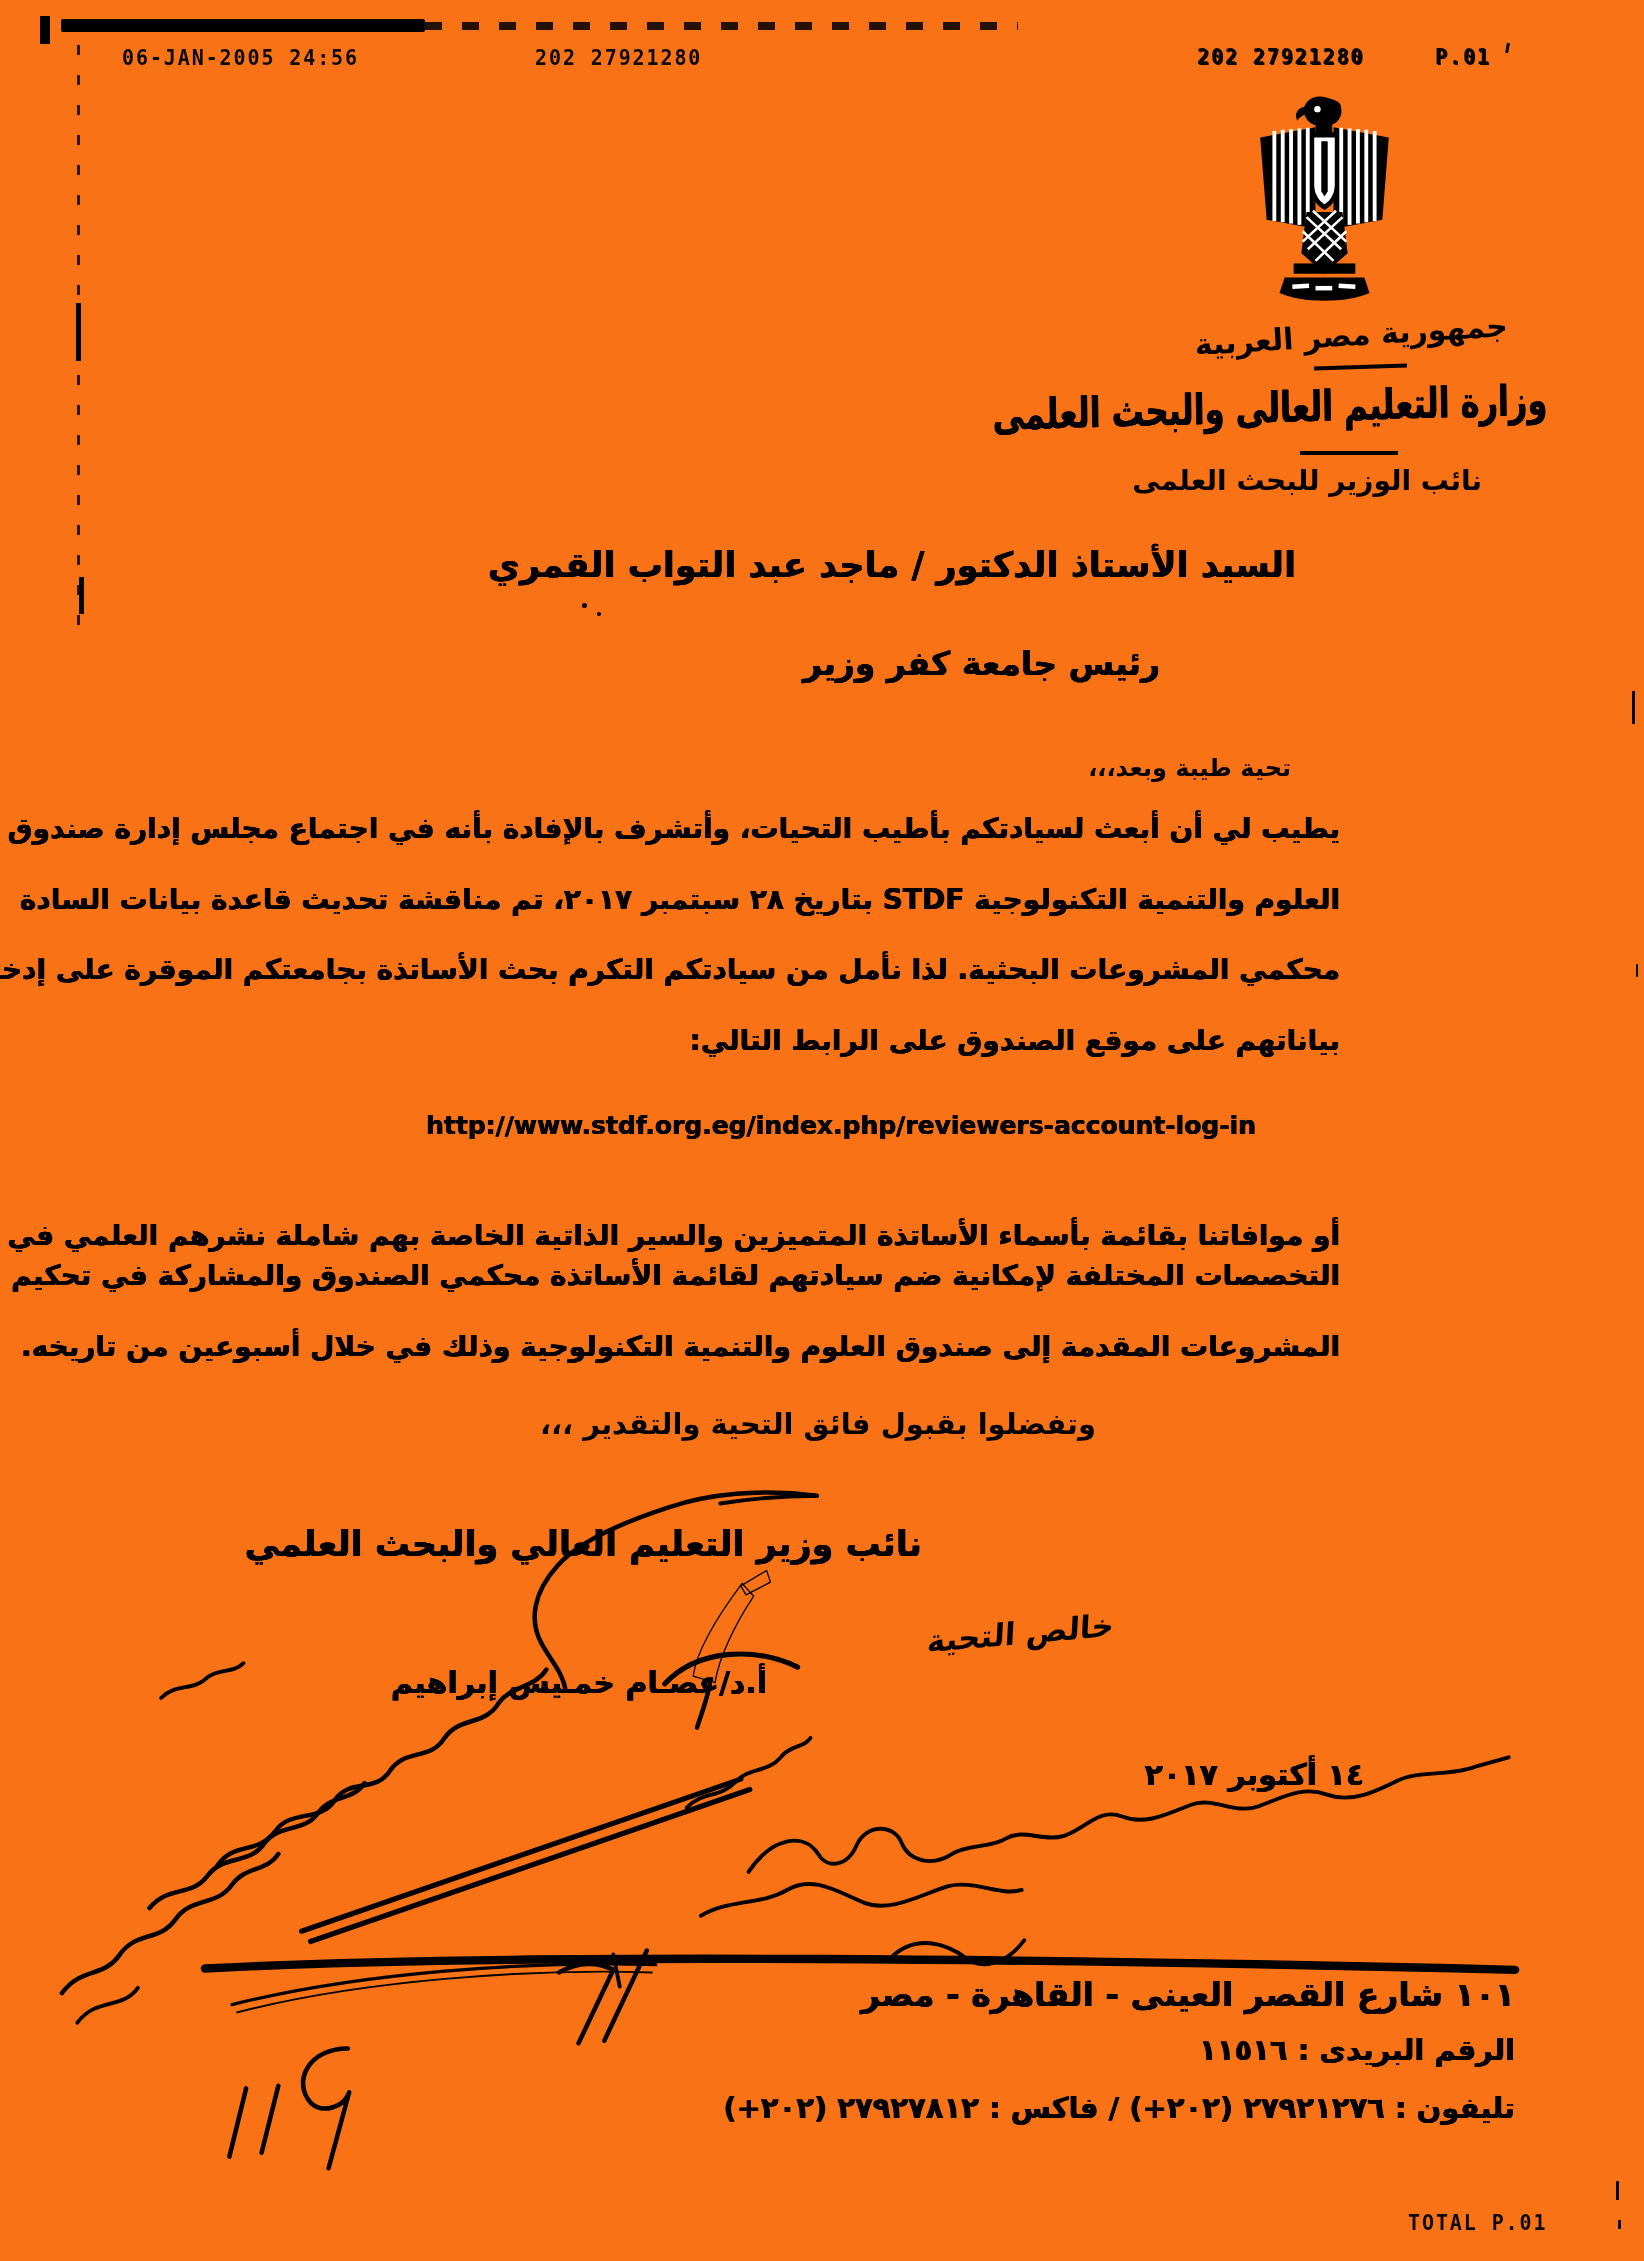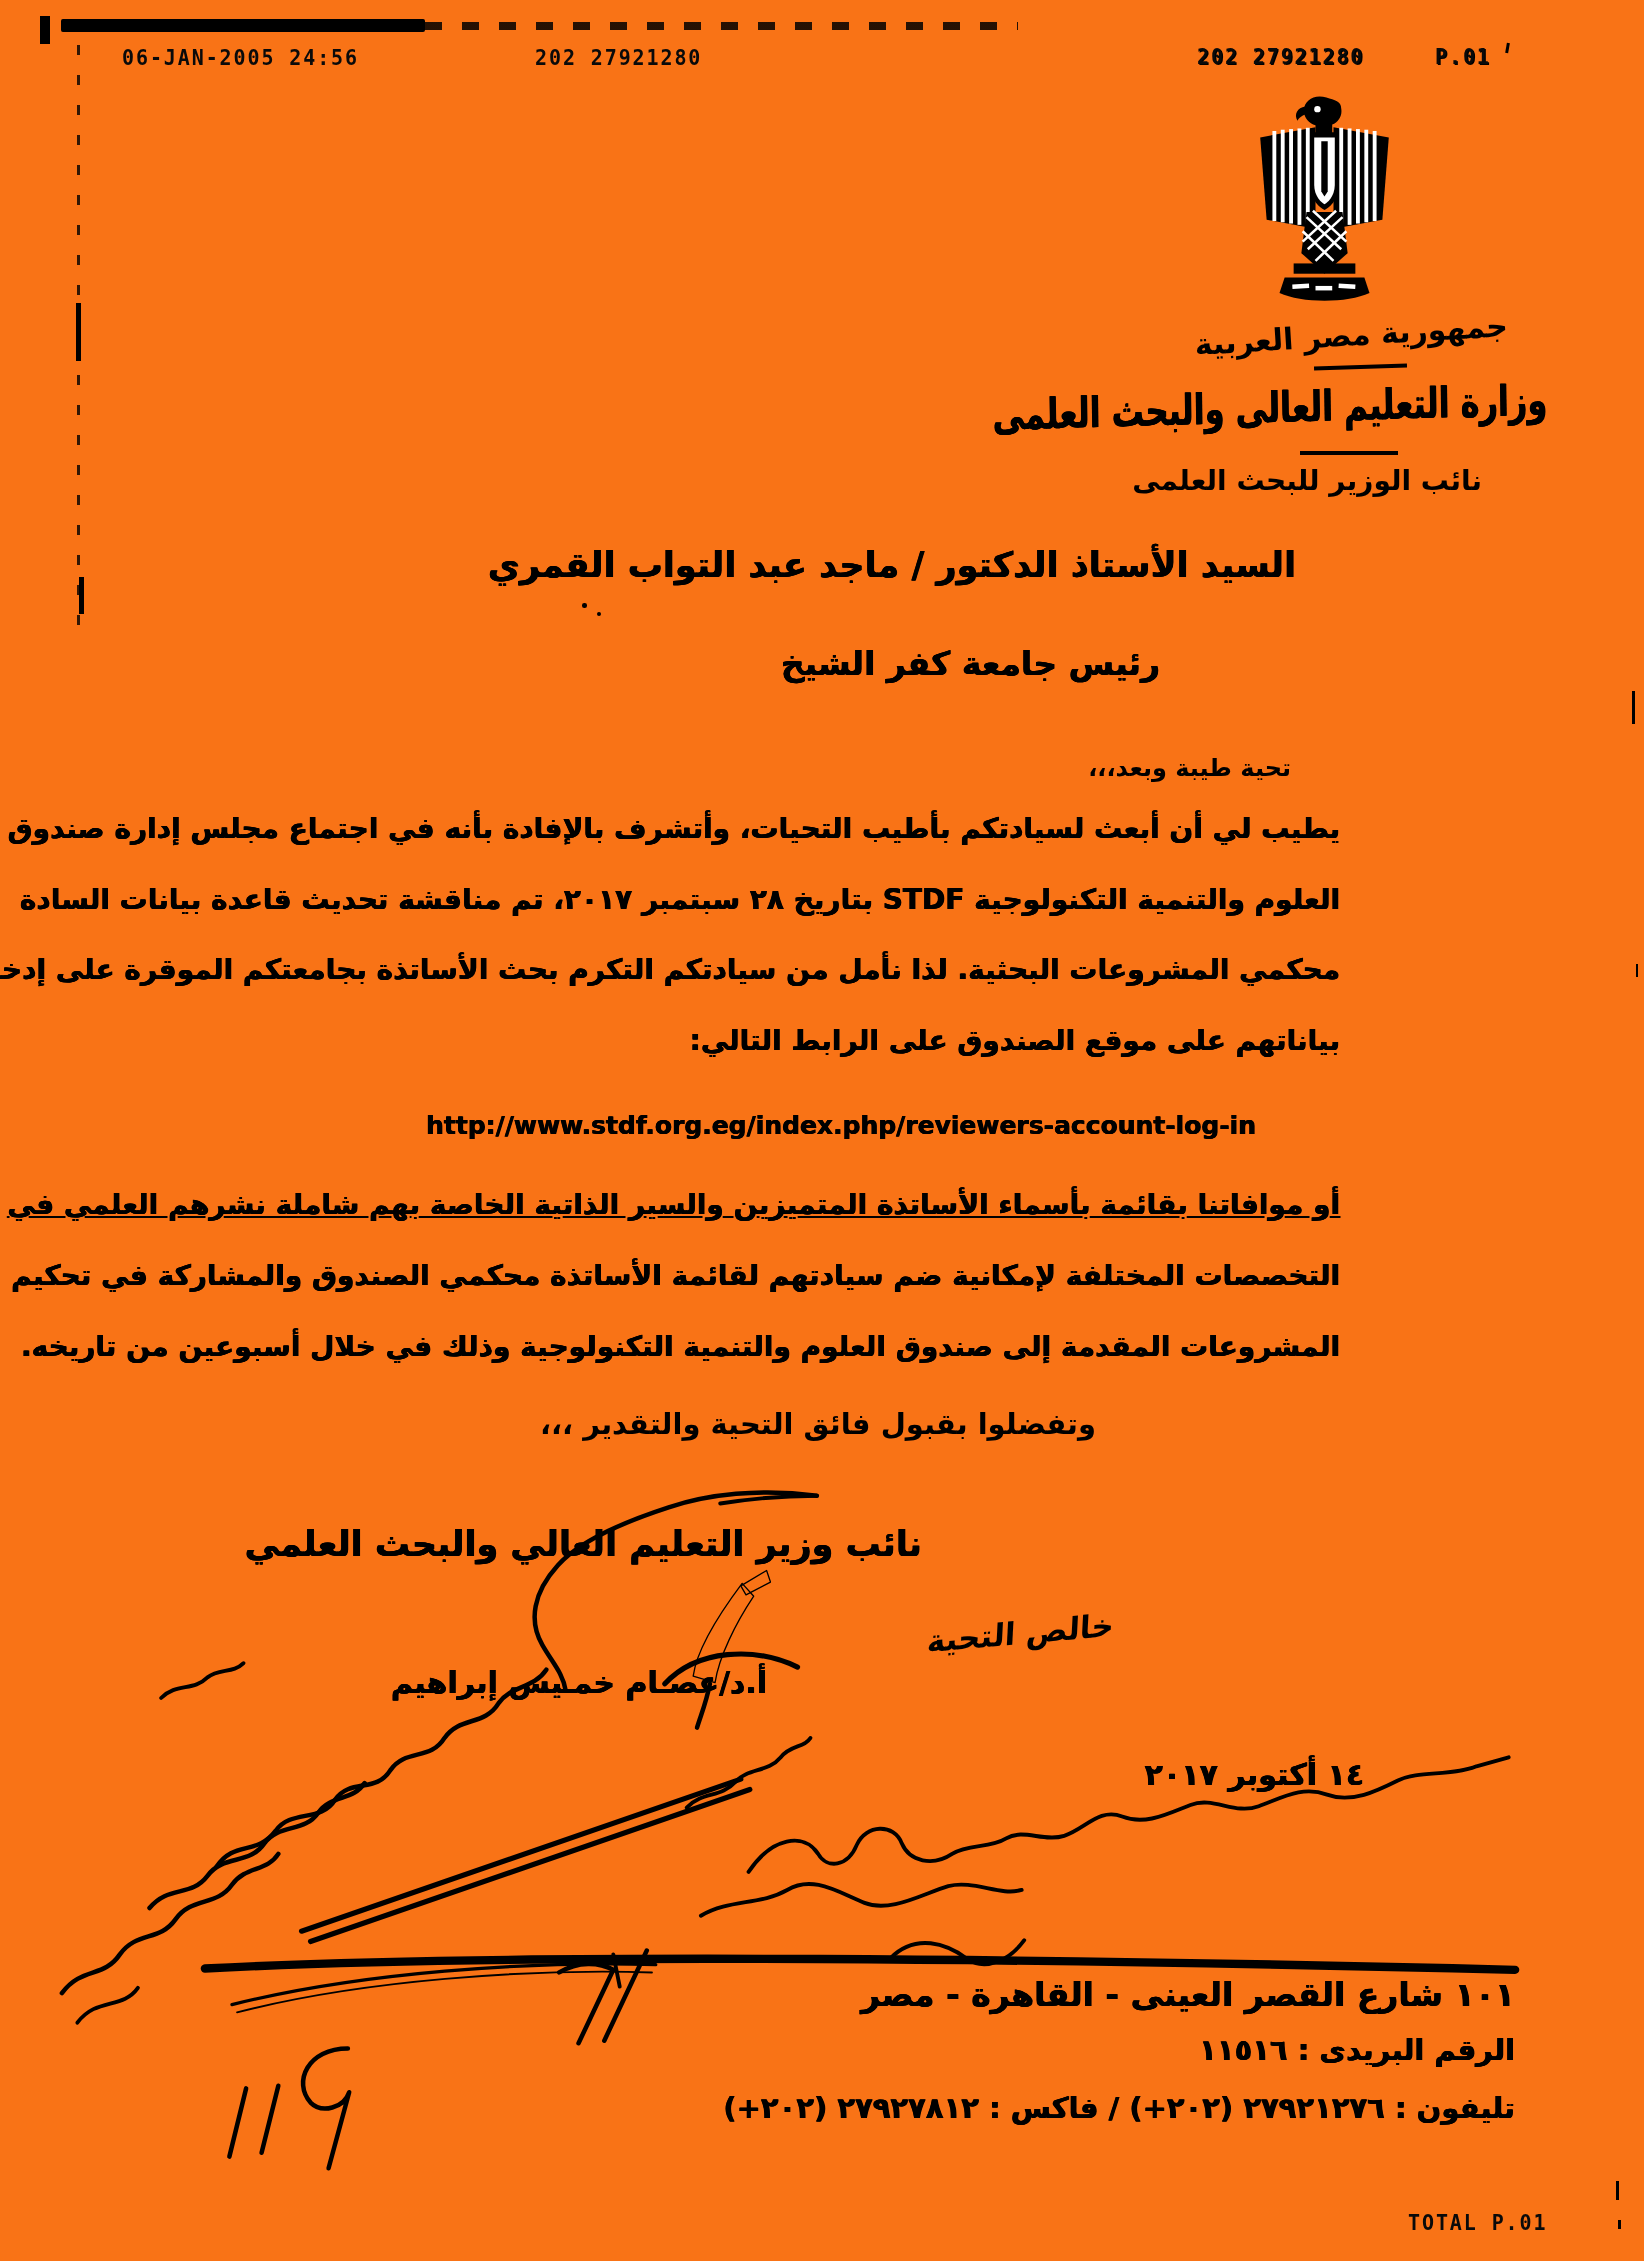--- a/index.html
+++ b/index.html
@@ -86,32 +86,32 @@
   <div class="abs ar" style="right:137px;top:308px;font-size:30px;transform:rotate(-3.5deg);transform-origin:right top;">جمهورية مصر العربية</div>
   <div class="mark" style="left:1314px;top:365px;width:93px;height:3.9px;transform:rotate(-2deg);"></div>
   <div class="abs ar thick" style="right:97px;top:375px;font-size:32px;letter-spacing:-0.6px;
               transform:scaleY(1.32) rotate(-1.2deg);transform-origin:right top;">وزارة التعليم العالى والبحث العلمى</div>
   <div class="mark" style="left:1300px;top:451px;width:98px;height:3.9px;"></div>
   <div class="abs ar" style="right:162px;top:464px;font-size:28px;">نائب الوزير للبحث العلمى</div>
 
   <div class="abs ar thick" style="right:348px;top:545px;font-size:35px;">السيد الأستاذ الدكتور / ماجد عبد التواب القمري</div>
   <div class="mark" style="left:582px;top:603px;width:4.5px;height:4.5px;border-radius:50%;"></div>
   <div class="mark" style="left:597px;top:612px;width:3.9px;height:3.9px;border-radius:50%;"></div>
-  <div class="abs ar thick" style="right:484px;top:644px;font-size:33px;">رئيس جامعة كفر الشيخ</div>
+  <div class="abs ar thick" style="right:484px;top:644px;font-size:33px;">رئيس جامعة كفر وزير</div>
 
   <div class="abs ar" style="right:353px;top:754px;font-size:24px;">تحية طيبة وبعد،،،</div>
 
   <div class="abs ar thick" style="right:304px;top:812px;font-size:28px;">يطيب لي أن أبعث لسيادتكم بأطيب التحيات، وأتشرف بالإفادة بأنه في اجتماع مجلس إدارة صندوق</div>
   <div class="abs ar thick" style="right:304px;top:883px;font-size:28px;">العلوم والتنمية التكنولوجية STDF بتاريخ ٢٨ سبتمبر ٢٠١٧، تم مناقشة تحديث قاعدة بيانات السادة</div>
   <div class="abs ar thick" style="right:304px;top:953px;font-size:28px;">محكمي المشروعات البحثية. لذا نأمل من سيادتكم التكرم بحث الأساتذة بجامعتكم الموقرة على إدخال</div>
   <div class="abs ar thick" style="right:304px;top:1024px;font-size:28px;">بياناتهم على موقع الصندوق على الرابط التالي:</div>
 
   <div class="abs thick" style="left:426px;top:1111px;font-size:25px;font-weight:bold;">http://www.stdf.org.eg/index.php/reviewers-account-log-in</div>
 
-  <div class="abs ar thick" style="right:304px;top:1188px;font-size:28px;text-decoration:underline;">أو موافاتنا بقائمة بأسماء الأساتذة المتميزين والسير الذاتية الخاصة بهم شاملة نشرهم العلمي في</div>
+  <div class="abs ar thick" style="right:304px;top:1219px;font-size:28px;">أو موافاتنا بقائمة بأسماء الأساتذة المتميزين والسير الذاتية الخاصة بهم شاملة نشرهم العلمي في</div>
   <div class="abs ar thick" style="right:304px;top:1259px;font-size:28px;margin-left:14px;">التخصصات المختلفة لإمكانية ضم سيادتهم لقائمة الأساتذة محكمي الصندوق والمشاركة في تحكيم</div>
   <div class="abs ar" style="right:548px;top:1407px;font-size:29px;">وتفضلوا بقبول فائق التحية والتقدير ،،،</div>
 
   <div class="abs ar thick" style="right:304px;top:1330px;font-size:28px;">المشروعات المقدمة إلى صندوق العلوم والتنمية التكنولوجية وذلك في خلال أسبوعين من تاريخه.</div>
 
   <div class="abs ar thick" style="right:722px;top:1524px;font-size:35px;">نائب وزير التعليم العالي والبحث العلمي</div>
   <div class="abs ar" style="left:928px;top:1623px;font-size:31px;font-weight:bold;
               transform:rotate(-5deg) skewX(-8deg);transform-origin:left top;">خالص التحية</div>
   <div class="abs ar thick" style="right:877px;top:1665px;font-size:30px;">أ.د/عصـام خمـيس إبراهيم</div>
   <div class="abs ar thick" style="right:280px;top:1757px;font-size:30px;">١٤ أكتوبر ٢٠١٧</div>

